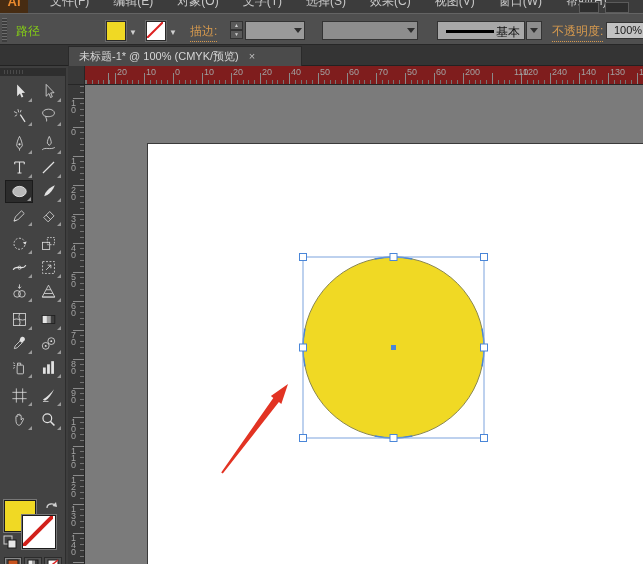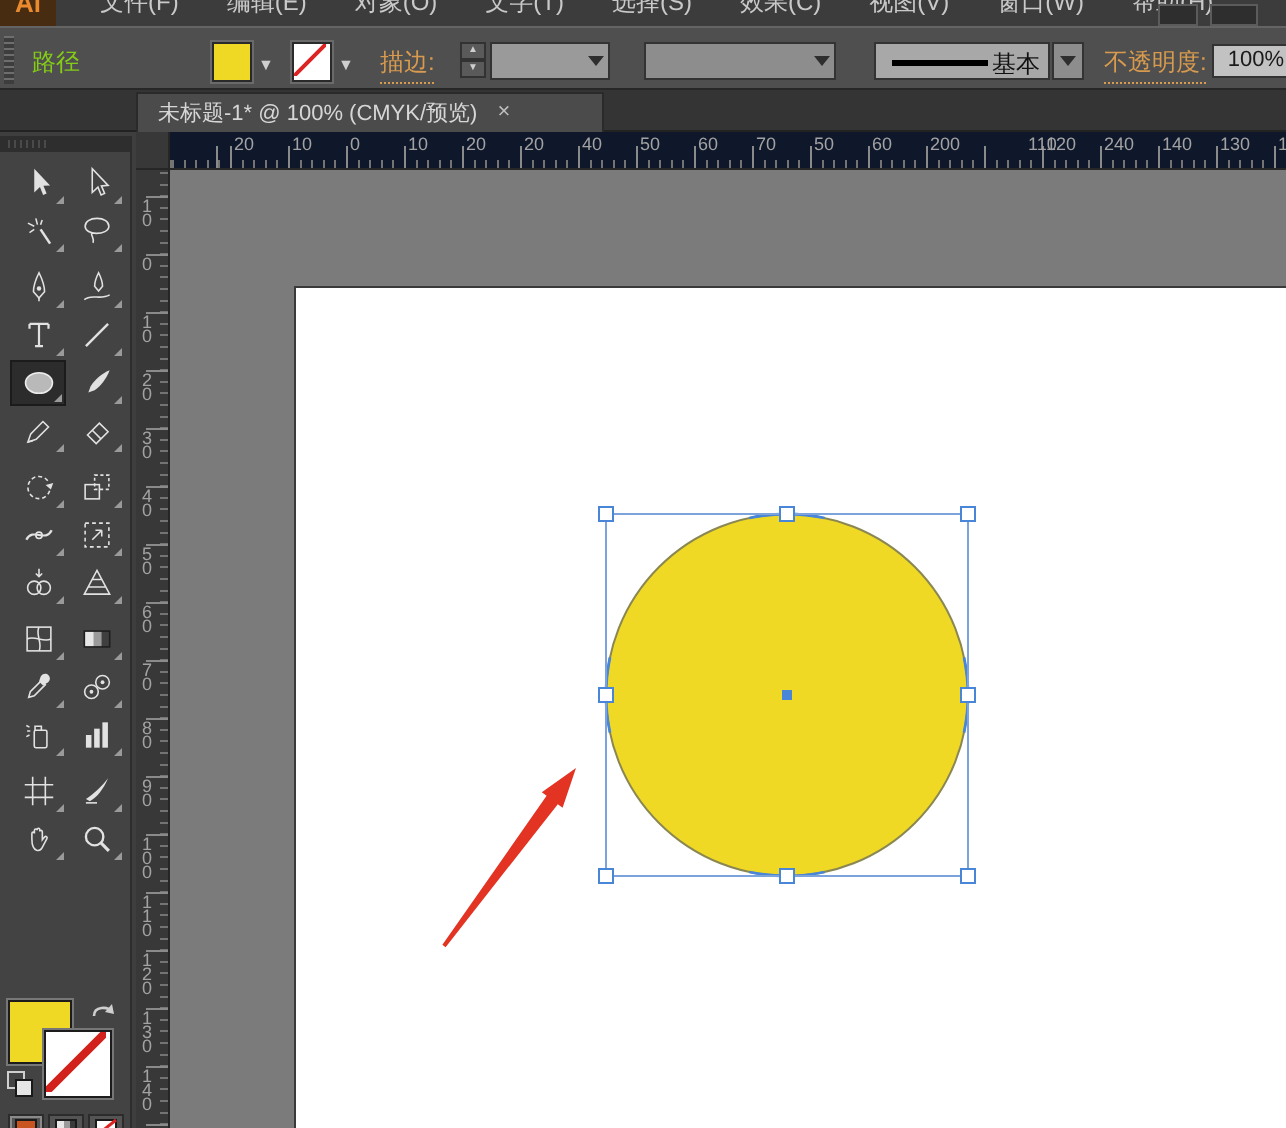--- a/index.html
+++ b/index.html
@@ -63,21 +63,21 @@
   #swap-icon{position:absolute;left:44px;top:2px;}
   #default-swatch-icon{position:absolute;left:3px;top:39px;}
   .mode-row{position:absolute;left:0;width:66px;display:flex;justify-content:center;gap:2px;}
   .mode-btn{width:18px;height:14px;border:1px solid #2c2c2c;box-sizing:border-box;background:#545454;
     display:flex;align-items:center;justify-content:center;}
   .mode-btn.sel{box-shadow:0 0 0 1px #8a8a8a inset;}
   
   #docarea{position:absolute;left:68px;top:66px;width:575px;height:498px;background:#383838;}
   #ruler-corner{position:absolute;left:0;top:0;width:17px;height:19px;background:#383838;
     border-right:1px solid #262626;border-bottom:1px solid #262626;box-sizing:border-box;}
-  #hruler{position:absolute;left:17px;top:0;width:558px;height:19px;background:#0f172a;
+  #hruler{position:absolute;left:17px;top:0;width:558px;height:19px;background:#7f1d1d;
     border-bottom:1px solid #262626;box-sizing:border-box;overflow:hidden;}
   #hruler .minor{position:absolute;left:0;right:0;bottom:0;height:4px;
     background:repeating-linear-gradient(to right,#747474 0 1px,transparent 1px 5.8px);
     background-position:1px 0;}
   #hruler .major{position:absolute;left:0;right:0;bottom:0;height:11px;
     background:repeating-linear-gradient(to right,#8a8a8a 0 1px,transparent 1px 29px);
     background-position:30px 0;}
   .hlabel{position:absolute;top:1px;font-size:9px;color:#a2a2a2;}
   #vruler{position:absolute;left:0;top:19px;width:17px;height:479px;background:#383838;
     border-right:1px solid #262626;box-sizing:border-box;overflow:hidden;}

